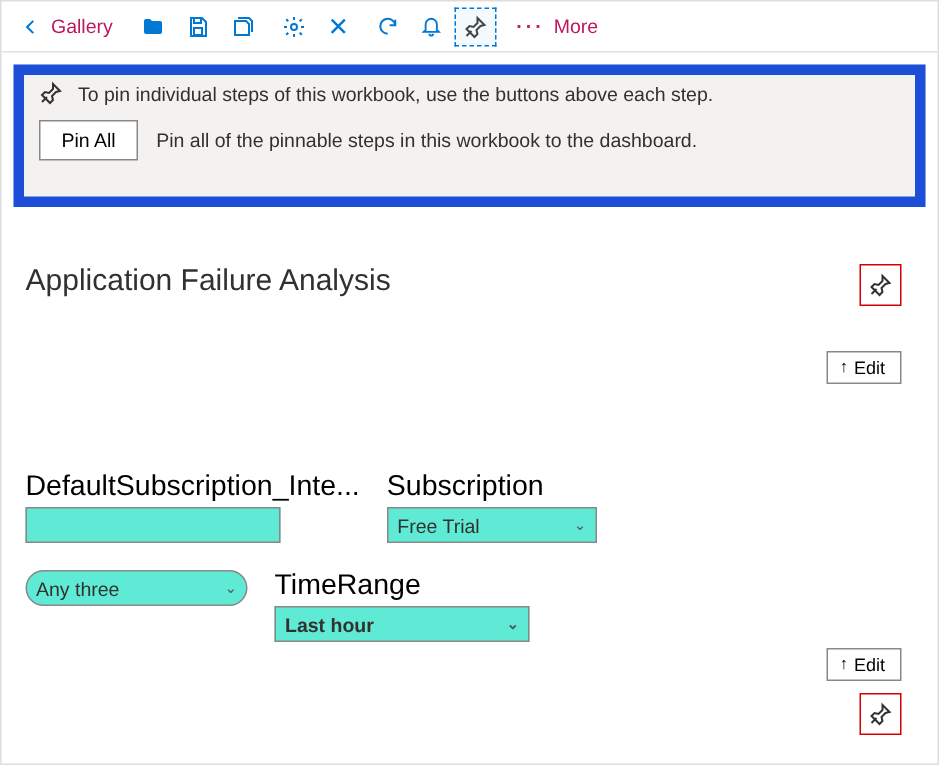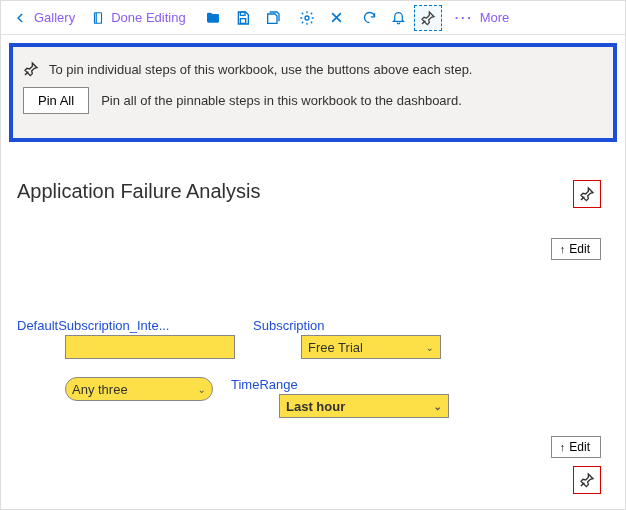--- a/index.html
+++ b/index.html
@@ -19,42 +19,42 @@
     height: 34px;
     border-bottom: 1px solid #e1e1e1;
     padding: 0 6px;
     gap: 2px;
   }
   .tbtn {
     display: flex;
     align-items: center;
     gap: 6px;
     padding: 4px 6px;
-    color: #8b5cf6;
+    color: #be185d;
     cursor: pointer;
     border: 1px solid transparent;
     background: transparent;
     font-size: 13px;
     height: 26px;
   }
   .tbtn svg { display: block; }
   .tbtn.iconbtn { padding: 4px 5px; }
   .tbtn.pin-active {
     border: 1px dashed #0078d4;
     background: #f3f9fd;
   }
   .tbtn.pin-active svg { stroke: #444; fill: none; }
   .more-dots { letter-spacing: 2px; font-weight: bold; }
   .spacer { flex: 0 0 2px; }
 
   .pin-banner {
     margin: 8px 8px 4px 8px;
-    border: 4px solid #1d4ed8;
+    border: 7px solid #1d4ed8;
     background: #f3f2f1;
-    padding: 14px 10px 12px 10px;
+    padding: 4px 10px 12px 10px;
   }
   .pin-banner .row1 {
     display: flex;
     align-items: center;
     gap: 10px;
     margin-bottom: 10px;
   }
   .pin-banner .row2 {
     display: flex;
     align-items: center;
@@ -119,57 +119,49 @@
     display: flex;
     gap: 18px;
     flex-wrap: wrap;
     max-width: 520px;
   }
   .param {
     display: flex;
     flex-direction: column;
     gap: 2px;
   }
-  .param label { font-size: 13px; color: #1d4ed8; }
+  .param label { font-size: 19px; color: #000000; }
   .param .field {
     border: 1px solid #8a8886;
     height: 24px;
     display: flex;
     align-items: center;
     justify-content: space-between;
     padding: 0 6px;
     font-size: 13px;
-    background: #fde047;
-    cursor: pointer;
-    margin-left: 48px;
+    background: #5eead4;
+    cursor: pointer;
   }
   .param .field .chev { font-size: 10px; color: #555; }
   .w1 { width: 170px; }
   .w2 { width: 140px; }
   .w3 { width: 148px; border-radius: 12px; }
   .w4 { width: 170px; font-weight: bold; }
 
   .step-block.step3 { margin-top: 8px; min-height: 70px; }
 </style>
 </head>
 <body>
 
 <div class="toolbar">
   <button class="tbtn">
     <svg width="14" height="14" viewBox="0 0 24 24" fill="none" stroke="#0078d4" stroke-width="2.4">
         <path d="M14 5l-7 7 7 7"></path>
       </svg>
     <span>Gallery</span>
-  </button>
-  <button class="tbtn">
-    <svg width="14" height="14" viewBox="0 0 24 24" fill="none" stroke="#0078d4" stroke-width="2">
-        <rect x="6" y="3" width="12" height="18" rx="1"></rect>
-        <line x1="9" y1="3" x2="9" y2="21"></line>
-      </svg>
-    <span>Done Editing</span>
   </button>
   <div class="spacer"></div>
   <button class="tbtn iconbtn">
     <svg width="16" height="16" viewBox="0 0 24 24" fill="#0078d4">
         <path d="M3 6a2 2 0 0 1 2-2h4l2 2h8a2 2 0 0 1 2 2v9a2 2 0 0 1-2 2H5a2 2 0 0 1-2-2V6z"></path>
       </svg>
   </button>
   <button class="tbtn iconbtn">
     <svg width="16" height="16" viewBox="0 0 24 24" fill="none" stroke="#0078d4" stroke-width="2">
         <path d="M5 3h11l4 4v14H5z"></path>

